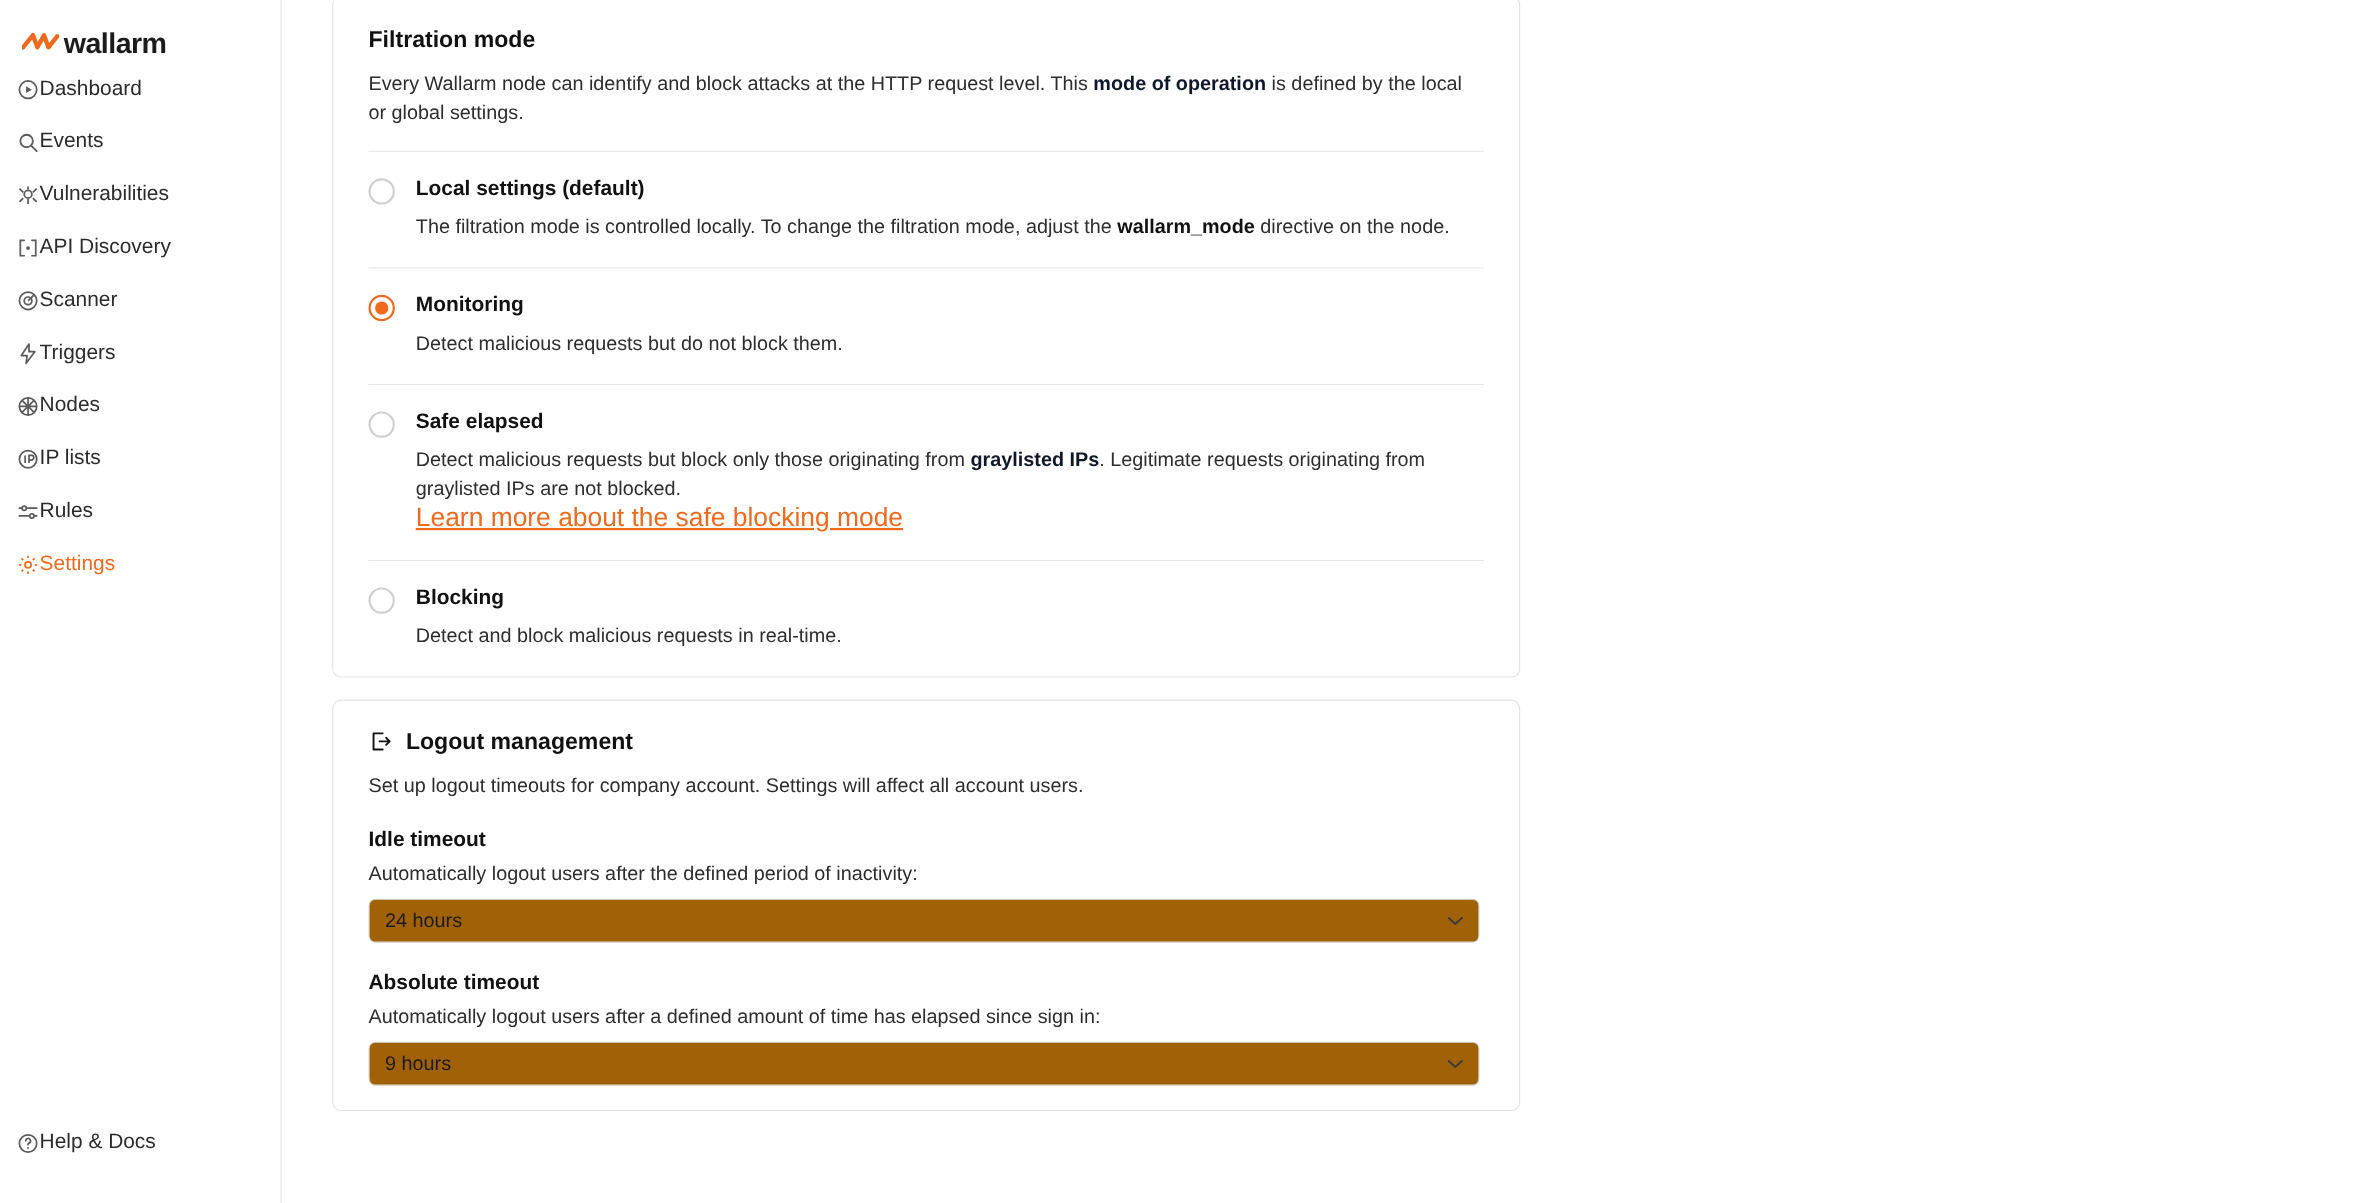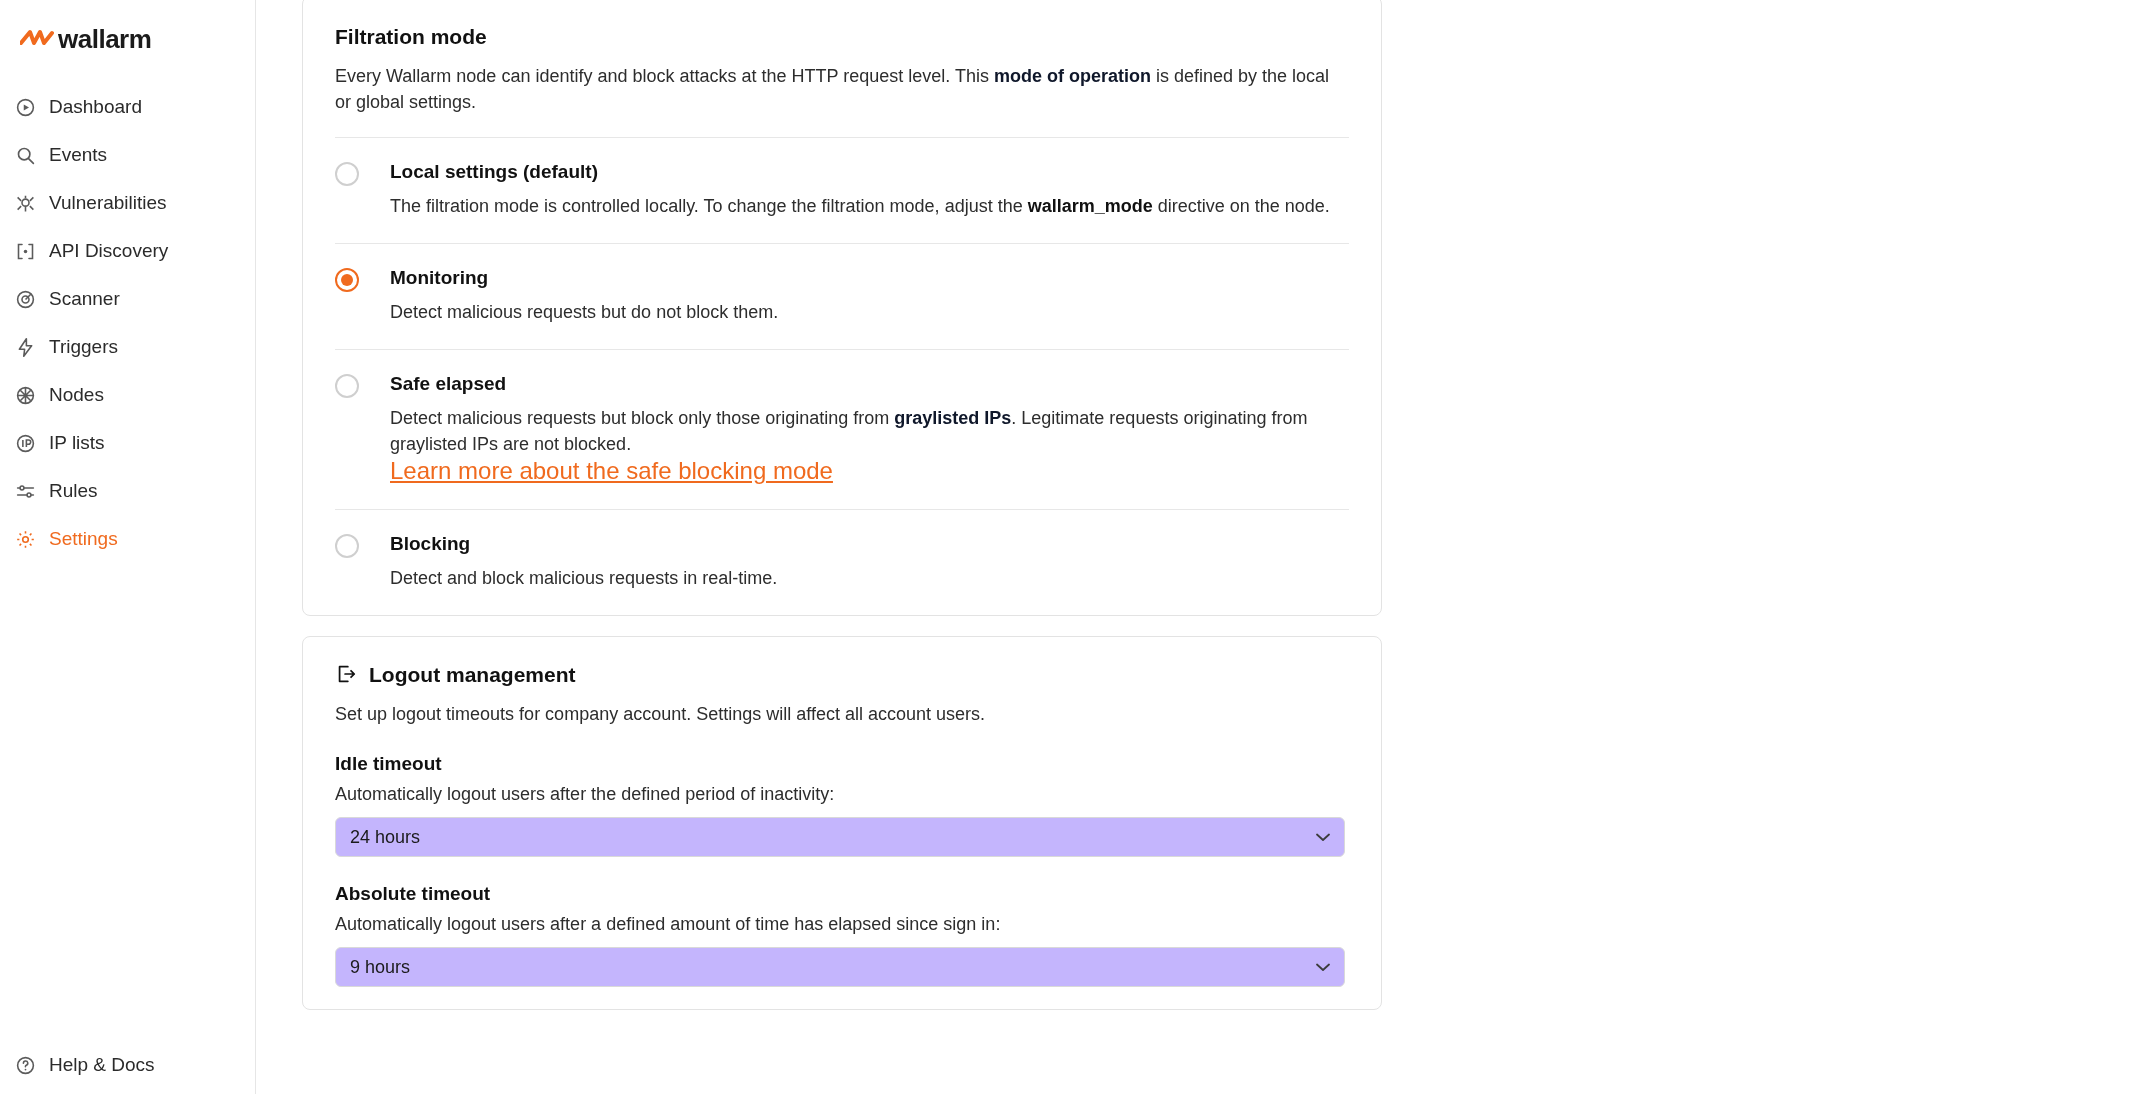--- a/index.html
+++ b/index.html
@@ -42,22 +42,21 @@
     letter-spacing: -0.5px;
     color: #1b1b1b;
   }
   .nav {
     margin-top: 12px;
     display: flex;
     flex-direction: column;
   }
   .nav-item {
     display: flex;
-    align-items: flex-end;
-    gap: 13px;
+    align-items: flex-start;
     height: 48px;
     padding-left: 14px;
     font-size: 19px;
     color: #2b2b2b;
     cursor: pointer;
   }
   .nav-item .nav-ico {
     width: 22px; height: 22px;
     display: flex; align-items: center; justify-content: center;
     color: #5b5b5b;
@@ -113,21 +112,21 @@
     text-decoration: none;
     cursor: pointer;
   }
   .divider {
     height: 1px;
     background: #e7e7e7;
     width: 100%;
   }
   .option {
     display: flex;
-    gap: 16px;
+    gap: 4px;
     padding: 22px 0 24px 0;
     position: relative;
   }
   .radio {
     width: 24px; height: 24px;
     border-radius: 50%;
     border: 2px solid #cfcfcf;
     background: #fff;
     margin-top: 2px;
     flex: 0 0 24px;
@@ -194,21 +193,21 @@
     font-size: 18px;
     color: #2d2d2d;
     margin-top: 9px;
   }
   .select-wrap {
     margin-top: 12px;
     width: 1010px;
     height: 40px;
     border: 1px solid #d9d9d9;
     border-radius: 6px;
-    background: #c4b5fd;
+    background: #a16207;
     display: flex;
     align-items: center;
     justify-content: space-between;
     padding: 0 14px;
     font-size: 18px;
     color: #1b1b1b;
     cursor: pointer;
   }
   .chev {
     color: #4a4a4a;

